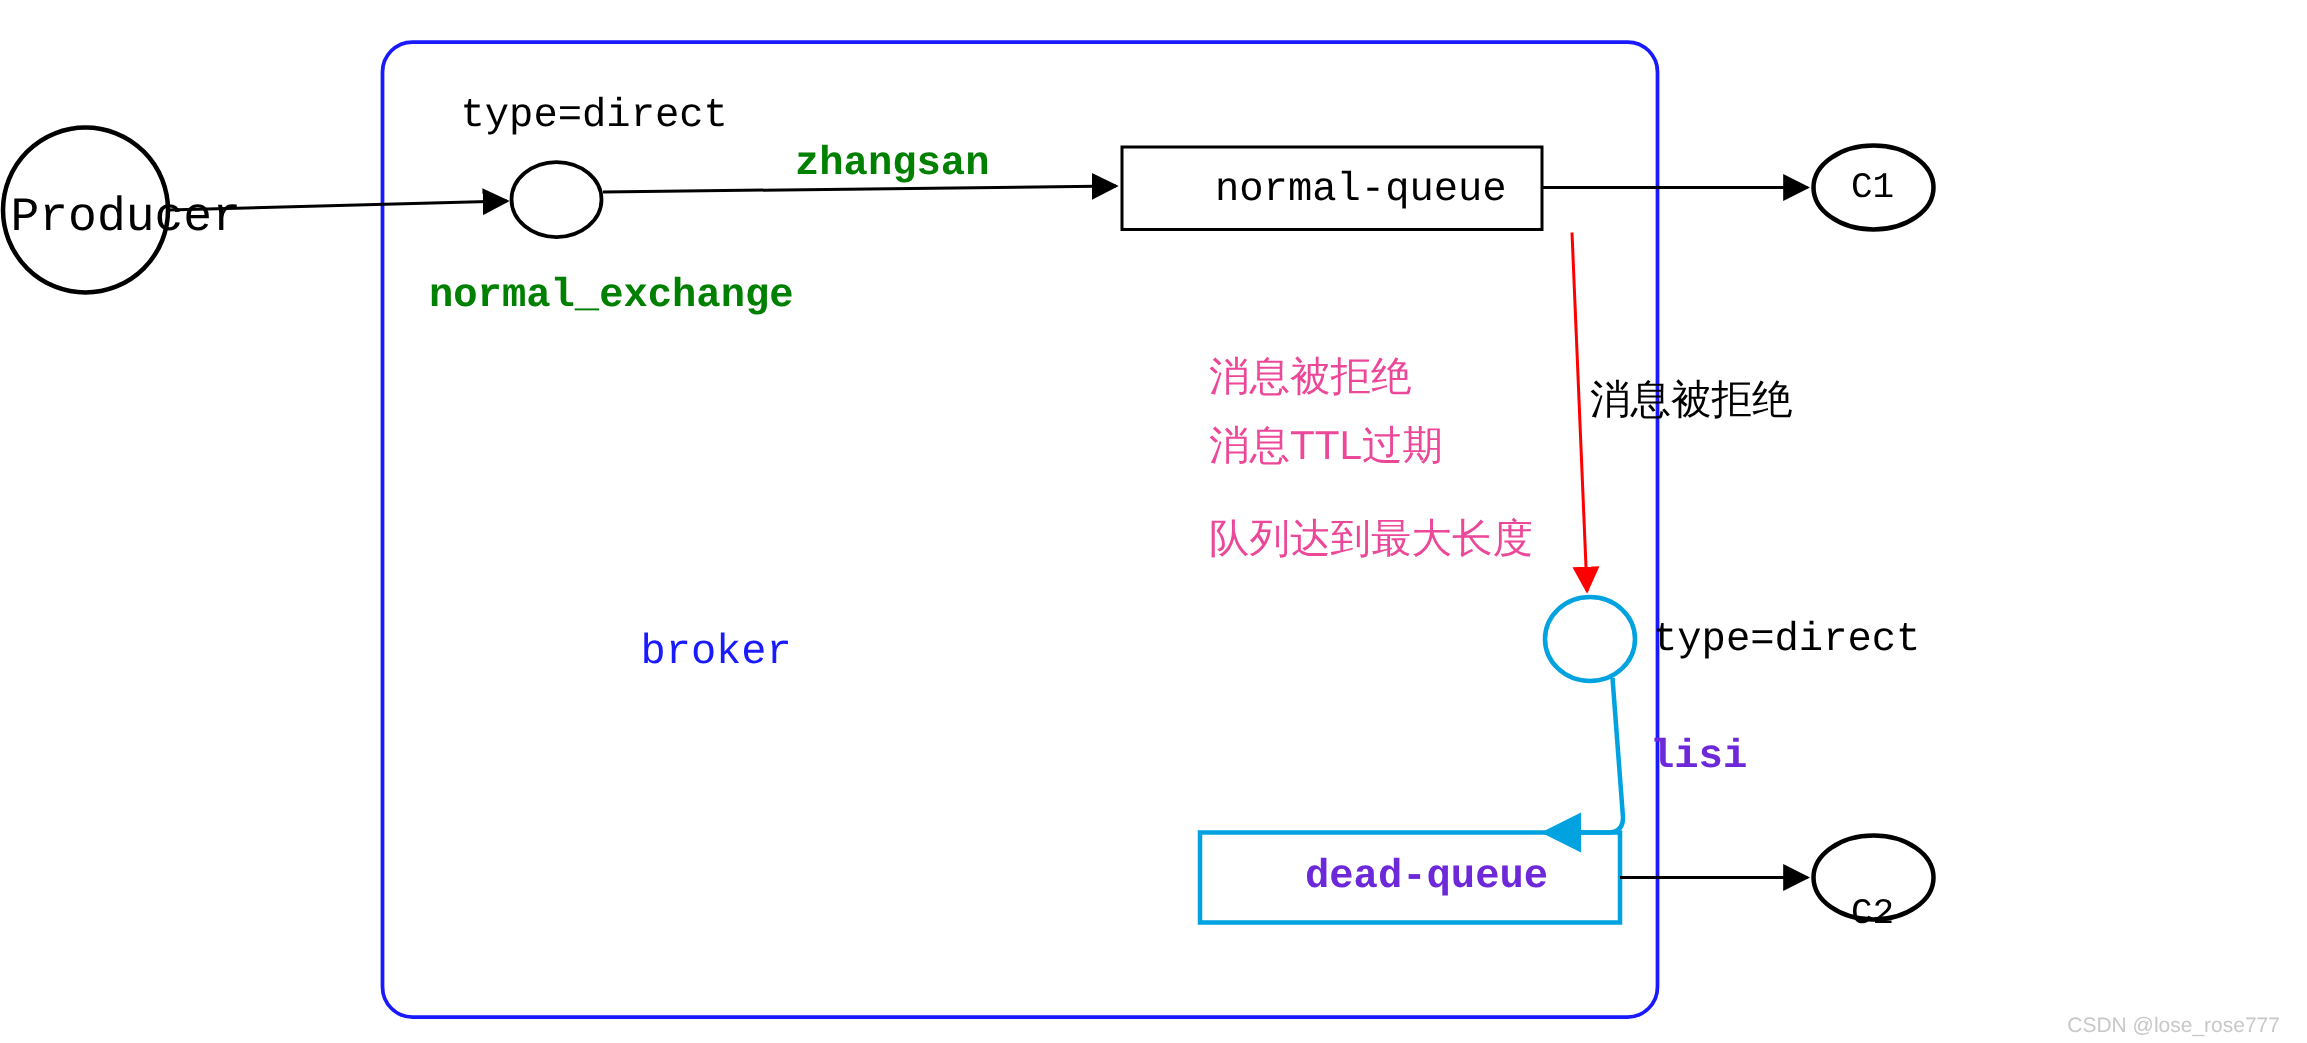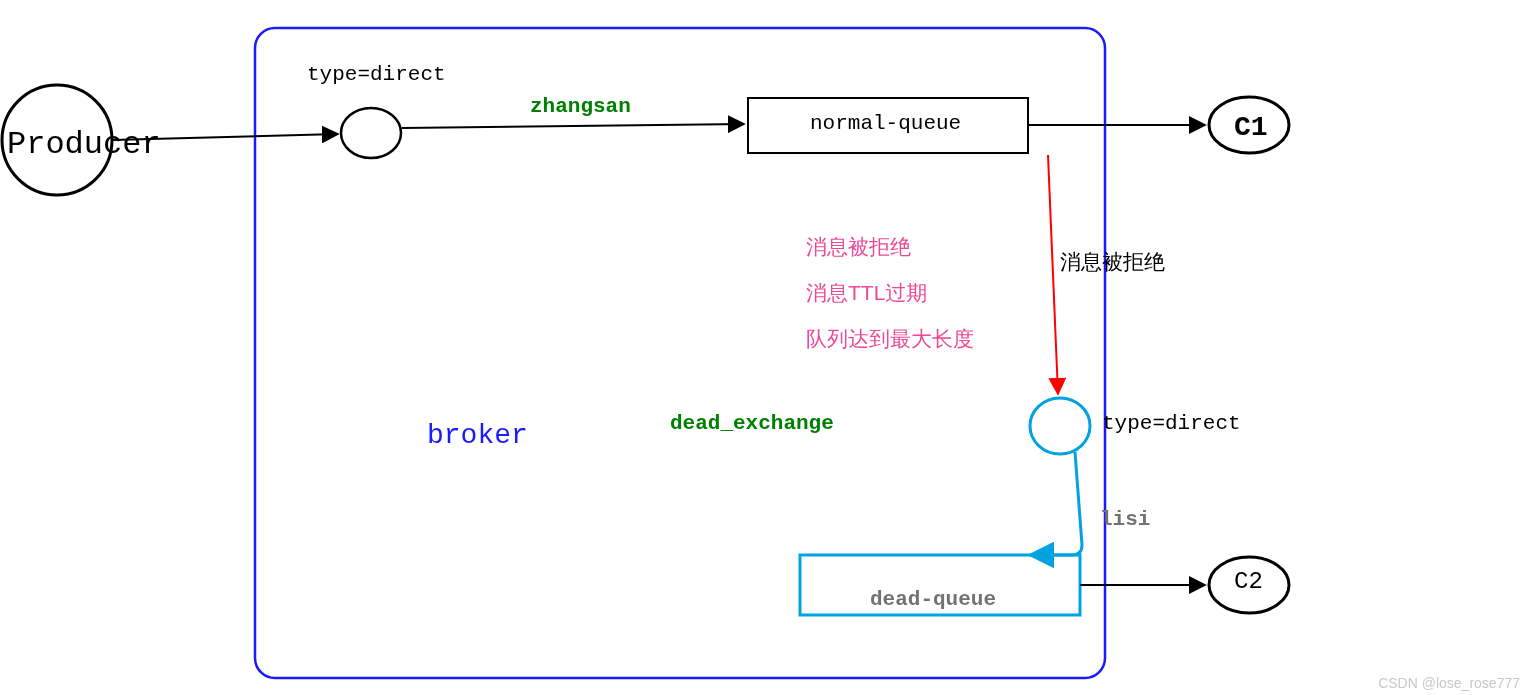--- a/index.html
+++ b/index.html
@@ -12,30 +12,30 @@
     position: relative;
   }
   .canvas {
     position: absolute;
     left: 0; top: 0;
     width: 1538px;
     height: 695px;
   }
   .label {
     position: absolute;
-    font-size: 21px;
+    font-size: 27px;
     white-space: nowrap;
   }
   .cn {
     font-family: "Microsoft YaHei", "SimSun", sans-serif;
   }
   .green   { color: #008000; font-weight: bold; }
   .black   { color: #000000; }
   .blue    { color: #1a1aff; }
-  .cyan    { color: #737373; font-weight: bold; margin-top: 18px; }
+  .cyan    { color: #6d28d9; font-weight: bold; }
   .maroon  { color: #ec4899; }
   .bold    { font-weight: normal; }
   .watermark {
     position: absolute;
     right: 18px;
     bottom: 4px;
     font-size: 14px;
     color: #c8c8c8;
     font-family: "Microsoft YaHei", Arial, sans-serif;
     text-align: right;
@@ -85,39 +85,39 @@
 
     <path d="M 1075 452 L 1082 545 Q 1082 555 1072 555 L 1030 555" fill="none" stroke="#00a2e0" stroke-width="3" marker-end="url(#arrow-cyan)"></path>
 
     <line x1="1080" y1="585" x2="1205" y2="585" stroke="#000000" stroke-width="2" marker-end="url(#arrow-black)"></line>
   </svg>
 
   <div class="label black" style="left:7px; top:126px; font-size:32px;">Producer</div>
 
   <div class="label black" style="left:307px; top:63px;">type=direct</div>
 
+  <div class="label green" style="left:286px; top:183px;">normal_exchange</div>
 
   <div class="label green" style="left:530px; top:95px;">zhangsan</div>
 
   <div class="label black bold" style="left:810px; top:112px;">normal-queue</div>
 
-  <div class="label black" style="left:1234px; top:112px; font-size:28px;font-weight:bold;">C1</div>
+  <div class="label black" style="left:1234px; top:112px; font-size:24px;">C1</div>
 
   <div class="label maroon cn" style="left:806px; top:233px;">消息被拒绝</div>
   <div class="label maroon cn" style="left:806px; top:279px;text-align:center;">消息TTL过期</div>
-  <div class="label maroon cn" style="left:806px; top:325px;">队列达到最大长度</div>
+  <div class="label maroon cn" style="left:806px; top:341px;">队列达到最大长度</div>
 
   <div class="label black cn" style="left:1060px; top:248px;">消息被拒绝</div>
 
-  <div class="label green" style="left:670px; top:412px;">dead_exchange</div>
 
   <div class="label black" style="left:1102px; top:412px;">type=direct</div>
 
   <div class="label cyan" style="left:1100px; top:490px;">lisi</div>
 
   <div class="label cyan" style="left:870px; top:570px;">dead-queue</div>
 
   <div class="label blue" style="left:427px; top:420px; font-size:28px;">broker</div>
 
-  <div class="label black" style="left:1234px; top:568px; font-size:24px;">C2</div>
+  <div class="label black" style="left:1234px; top:596px; font-size:24px;">C2</div>
 
   <div class="watermark">CSDN @lose_rose777</div>
 </div>
 
 </body></html>

